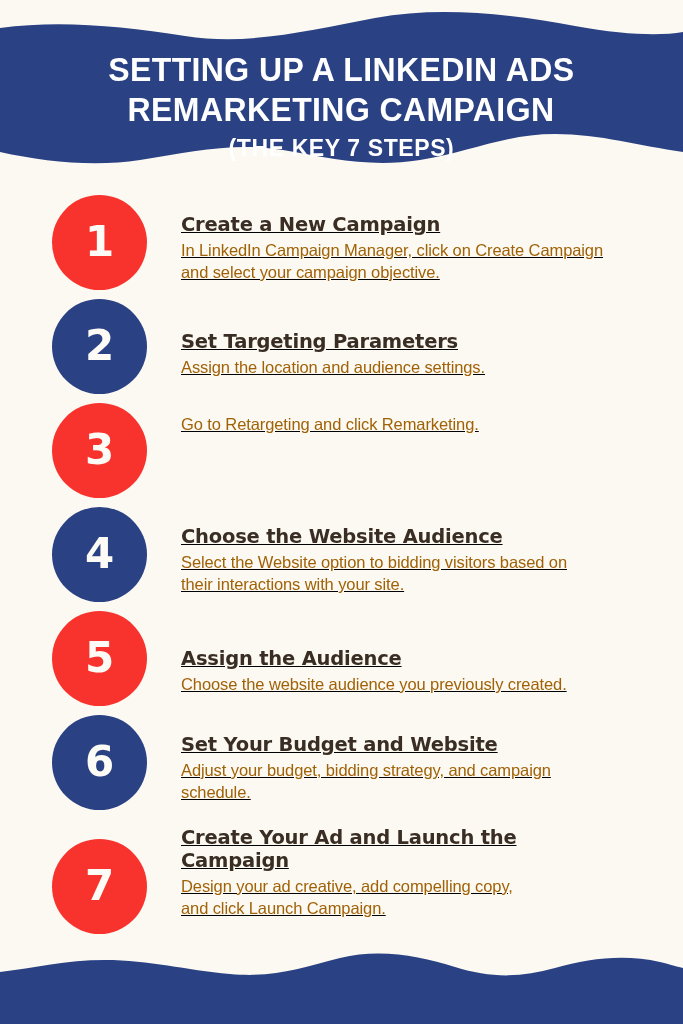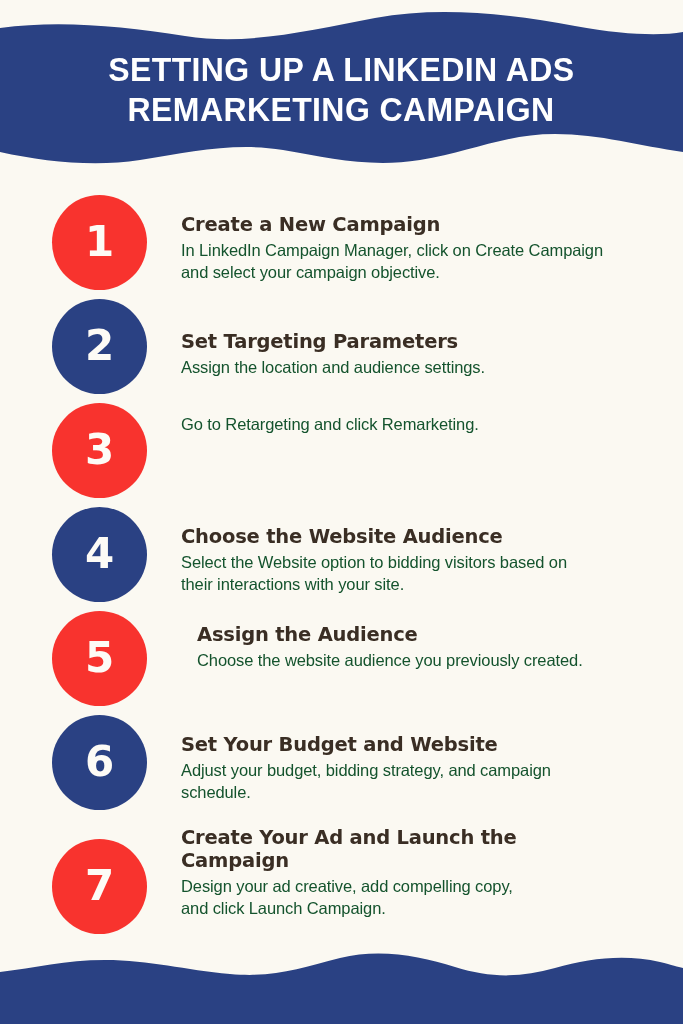--- a/index.html
+++ b/index.html
@@ -99,31 +99,32 @@
     font-weight:bold;
     font-size:42px;
     line-height:42px;
     padding-bottom:2px;
   }
 
   .step-text {
     position:absolute;
     left:181px;
     width:440px;
+    text-decoration:underline;
   }
   .step-title {
     color:#3A2E24;
     font-family:"DejaVu Sans", sans-serif;
     font-weight:bold;
     font-size:19.5px;
     line-height:23px;
     letter-spacing:-0.2px;
   }
   .step-desc {
-    color:#14532d;
+    color:#a16207;
     font-family:"Liberation Sans", sans-serif;
     font-weight:normal;
     font-size:16.5px;
     line-height:22px;
     margin-top:3px;
     letter-spacing:-0.1px;
   }
 
   
   .footer-wrap {
@@ -155,20 +156,21 @@
              C 505,134 470,152 420,160
              C 370,168 330,158 283,150
              C 235,142 190,152 140,160
              C 95,167 45,162 0,152
              Z" fill="#2A4183"></path>
   </svg>
 
   <div class="header-text">
     <div class="title-line">SETTING UP A LINKEDIN ADS</div>
     <div class="title-line">REMARKETING CAMPAIGN</div>
+    <div class="subtitle-line">(THE KEY 7 STEPS)</div>
   </div>
 </div>
 
 <div class="steps">
 
   <div class="step" style="top:13px;">
     <div class="badge red">
       <span class="badge-num">1</span>
     </div>
     <div class="step-text" style="top:18px;">
@@ -203,21 +205,21 @@
     <div class="step-text" style="top:18px; width:400px;">
       <div class="step-title">Choose the Website Audience</div>
       <div class="step-desc">Select the Website option to bidding visitors based on their interactions with your site.</div>
     </div>
   </div>
 
   <div class="step" style="top:429px;">
     <div class="badge red">
       <span class="badge-num">5</span>
     </div>
-    <div class="step-text" style="top:12px; width:400px;margin-left:16px;">
+    <div class="step-text" style="top:36px; width:400px;">
       <div class="step-title">Assign the Audience</div>
       <div class="step-desc">Choose the website audience you previously created.</div>
     </div>
   </div>
 
   <div class="step" style="top:533px;">
     <div class="badge blue">
       <span class="badge-num">6</span>
     </div>
     <div class="step-text" style="top:18px; width:380px;">

